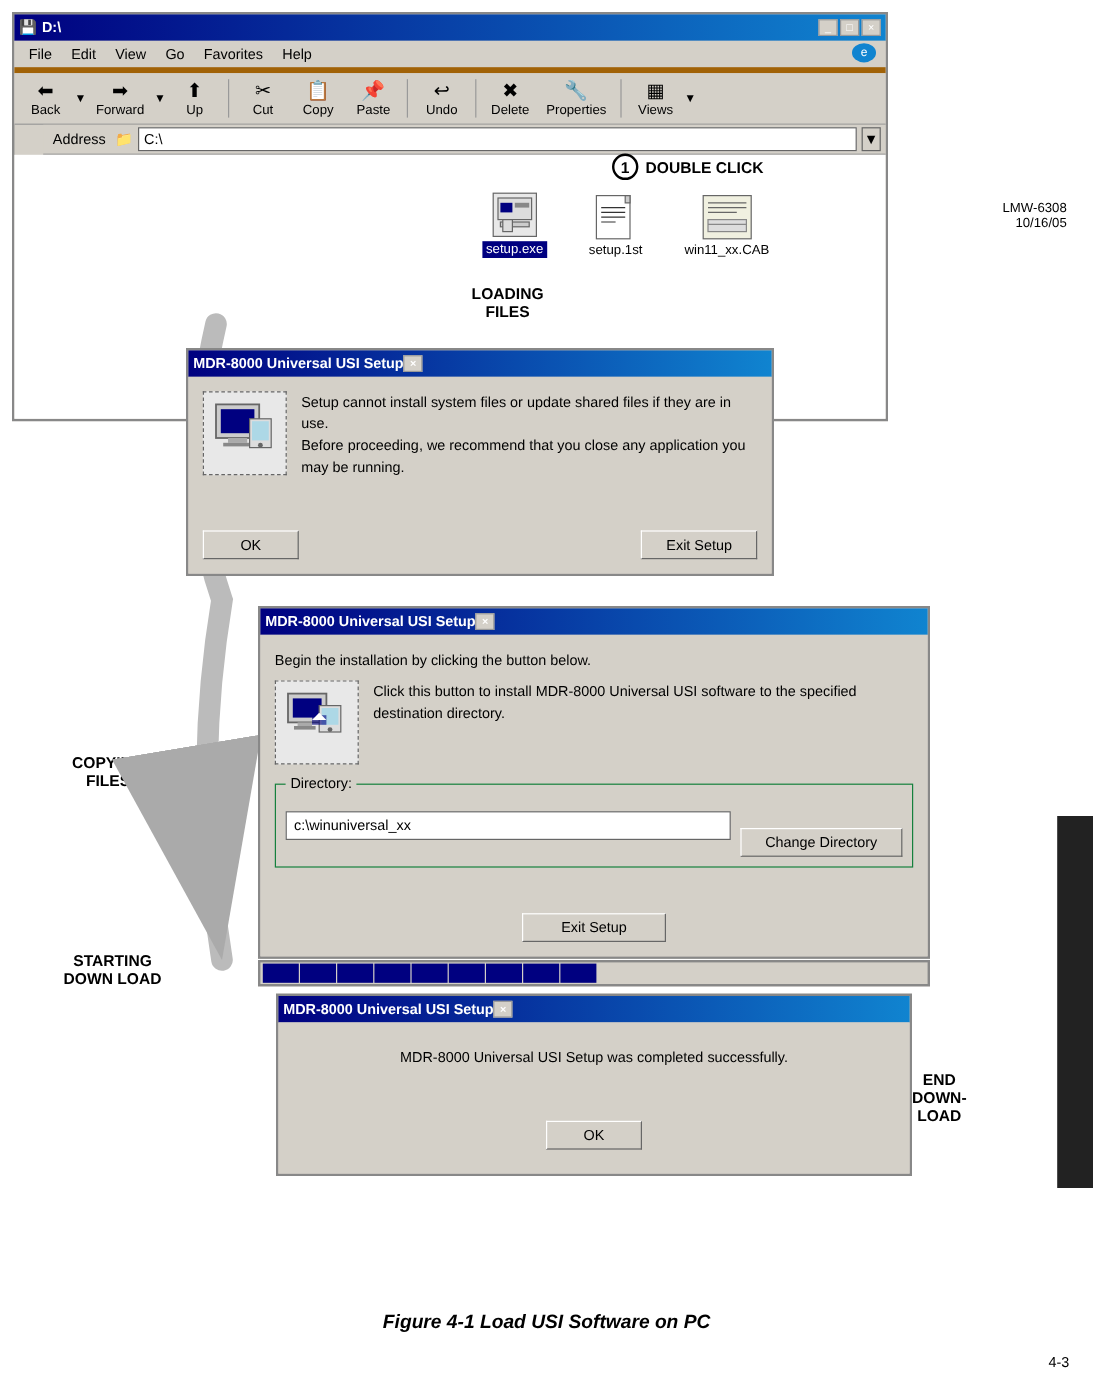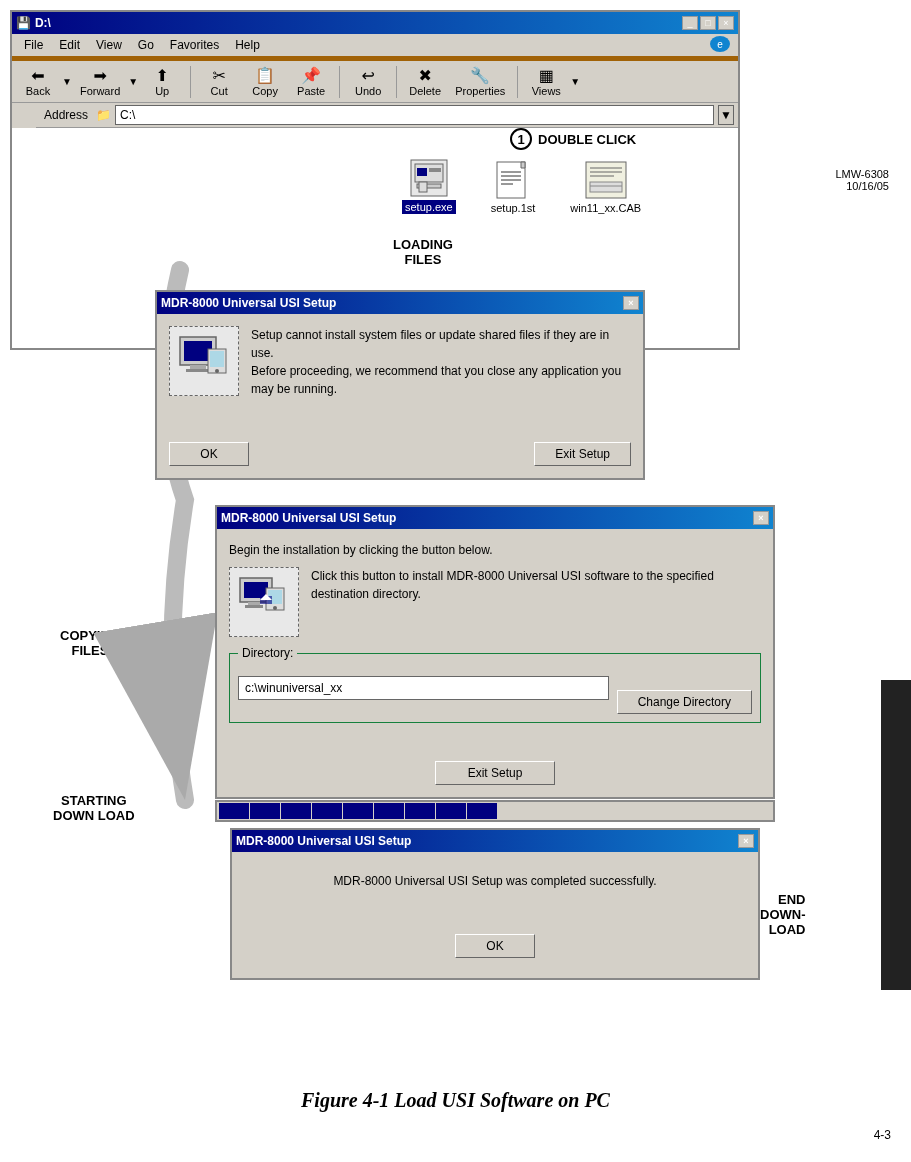--- a/index.html
+++ b/index.html
@@ -207,21 +207,21 @@
       border: 2px solid #888;
       background: #d4d0c8;
       z-index: 30;
     }
 
     .dialog-title {
       background: linear-gradient(to right, #000080, #1084d0);
       color: white;
       display: flex;
       align-items: center;
-      justify-content: space-between;
+      justify-content: flex-start;
       padding: 2px 4px;
       height: 22px;
       font-size: 12px;
       font-weight: bold;
     }
     .dialog-body {
       padding: 12px;
       background: #d4d0c8;
     }
     .dialog-content-row {
@@ -370,44 +370,43 @@
       font-size: 13px;
       font-weight: bold;
       text-align: center;
     }
     .label-end-download {
       position: absolute;
       top: 892px;
       left: 760px;
       font-size: 13px;
       font-weight: bold;
-      text-align: right;
+      text-align: center;
     }
 
     
     .side-black-bar {
       position: absolute;
       right: 0;
       top: 680px;
       width: 30px;
       height: 310px;
       background: #222;
     }
 
     
     .figure-caption {
       position: absolute;
       bottom: 50px;
       left: 50%;
       transform: translateX(-50%);
-      font-size: 20px;
+      font-size: 16px;
       font-style: italic;
       font-weight: bold;
       text-align: center;
-      font-family: Liberation Serif, serif;
     }
     .page-number {
       position: absolute;
       bottom: 20px;
       right: 20px;
       font-size: 12px;
     }
     .doc-number {
       position: absolute;
       bottom: 970px;

